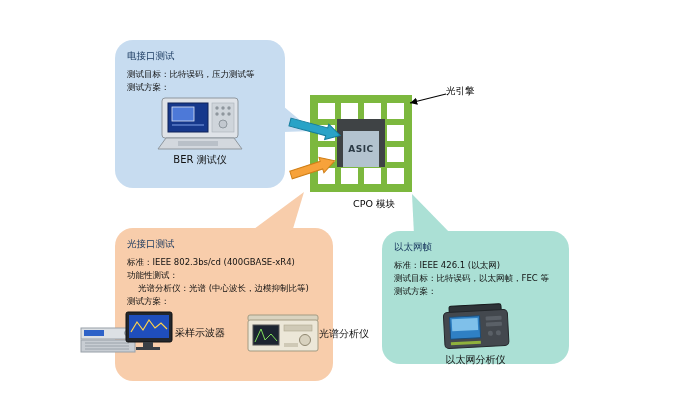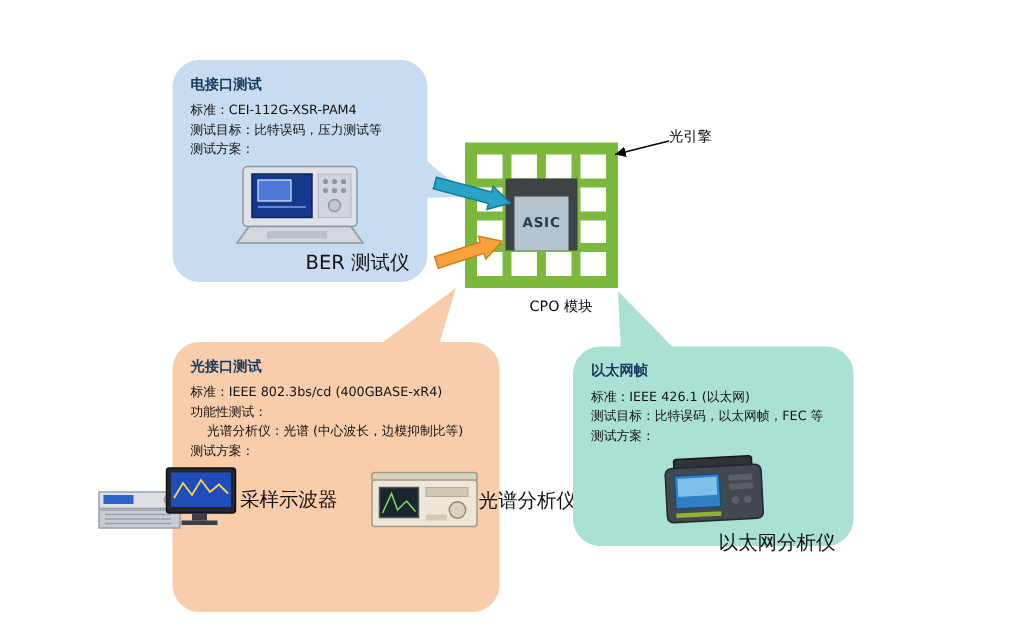--- a/index.html
+++ b/index.html
@@ -5,31 +5,31 @@
   * { margin:0; padding:0; box-sizing:border-box; }
   body { background:#fff; font-family:"DejaVu Sans", sans-serif; }
   .canvas { position:relative; width:680px; height:417px; background:#ffffff; overflow:hidden; }
 
   svg.layer { position:absolute; left:0; top:0; width:680px; height:417px; pointer-events:none; }
   .layer-tails { z-index:1; }
   .layer-arrows { z-index:4; }
 
   .bubble { position:absolute; z-index:2; border-radius:18px; padding:10px 12px 8px 12px; }
   .bubble-electrical { left:115px; top:40px;  width:170px; height:148px; background:#c7dcf0; }
-  .bubble-optical    { left:115px; top:228px; width:218px; height:180px; background:#f8cdab; }
+  .bubble-optical    { left:115px; top:228px; width:218px; height:153px; background:#f8cdab; }
   .bubble-functional { left:382px; top:231px; width:187px; height:133px; background:#abe0d5; }
 
-  .bubble-title { font-size:9.5px; font-weight:bold; color:#17375e; margin-bottom:5px; }
+  .bubble-title { font-size:9.5px; font-weight:normal; color:#17375e; margin-bottom:5px; }
   .bubble-line  { font-size:8.5px; color:#111; line-height:13px; white-space:nowrap; }
   .bubble-line.indent { padding-left:11px; }
 
   .instrument-wrap { display:flex; justify-content:center; align-items:flex-end; margin-top:3px; }
   .instrument-row  { display:flex; justify-content:center; align-items:flex-end; gap:22px; margin-top:3px; }
   .instrument-col  { display:flex; flex-direction:row; align-items:center; }
-  .caption { font-size:13px; color:#111; text-align:right; margin-top:2px; white-space:nowrap; }
+  .caption { font-size:10px; color:#111; text-align:center; margin-top:2px; white-space:nowrap; }
 
   
   .module { position:absolute; z-index:2; left:310px; top:95px; width:102px; height:97px; background:#7cb83e; }
   .pad-grid { position:absolute; inset:0; display:grid; grid-template-columns:repeat(4,1fr); grid-template-rows:repeat(4,1fr); gap:6px; padding:8px; }
   .pad { background:#ffffff; }
   .pad:nth-child(6), .pad:nth-child(7), .pad:nth-child(10), .pad:nth-child(11) { visibility:hidden; }
   .asic { position:absolute; left:27px; top:24px; width:48px; height:48px; background:#3f4345; display:flex; align-items:flex-end; justify-content:center; }
   .asic-inner { width:36px; height:36px; background:#b3c3cf; display:flex; align-items:center; justify-content:center; font-size:9px; font-weight:bold; color:#2b3a45; letter-spacing:0.5px; }
 
   .module-label { position:absolute; z-index:2; left:323px; top:198px; width:102px; text-align:center; font-size:9.5px; color:#000; }
@@ -41,21 +41,20 @@
 <div class="canvas">
 
   <svg class="layer layer-tails">
     <polygon points="283,106 283,132 313,131" fill="#c7dcf0"></polygon>
     <polygon points="250,232 292,232 304,192" fill="#f8cdab"></polygon>
     <polygon points="414,235 452,235 412,194" fill="#abe0d5"></polygon>
   </svg>
 
   <div class="bubble bubble-electrical">
     <div class="bubble-title">电接口测试</div>
-    <div class="bubble-line">标准：CEI-112G-XSR-PAM4</div>
     <div class="bubble-line">测试目标：比特误码，压力测试等</div>
     <div class="bubble-line">测试方案：</div>
     <div class="instrument-wrap">
       <svg width="88" height="54" viewBox="0 0 88 54">
         <rect x="6" y="1" width="76" height="40" rx="3" fill="#dfe3e8" stroke="#8f979e"></rect>
         <rect x="12" y="6" width="40" height="29" fill="#16388c" stroke="#0e2358"></rect>
         <rect x="16" y="10" width="22" height="14" fill="#4d79d8" stroke="#dfe6f5" stroke-width="0.8"></rect>
         <line x1="16" y1="28" x2="48" y2="28" stroke="#7fa0e8" stroke-width="1"></line>
         <rect x="56" y="6" width="22" height="29" fill="#cfd5db" stroke="#aab2ba" stroke-width="0.6"></rect>
         <circle cx="61" cy="11" r="1.7" fill="#8f979e"></circle>

